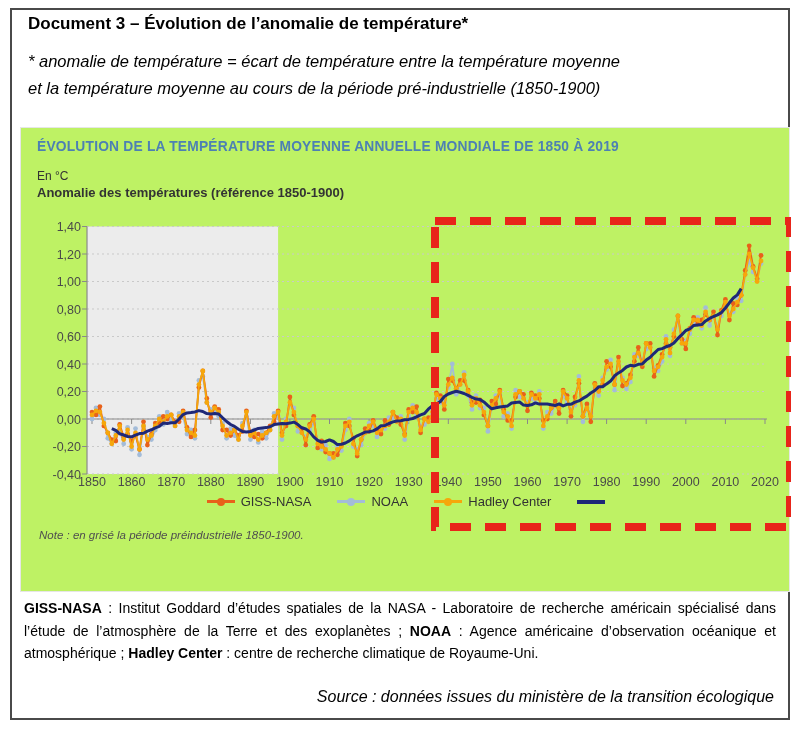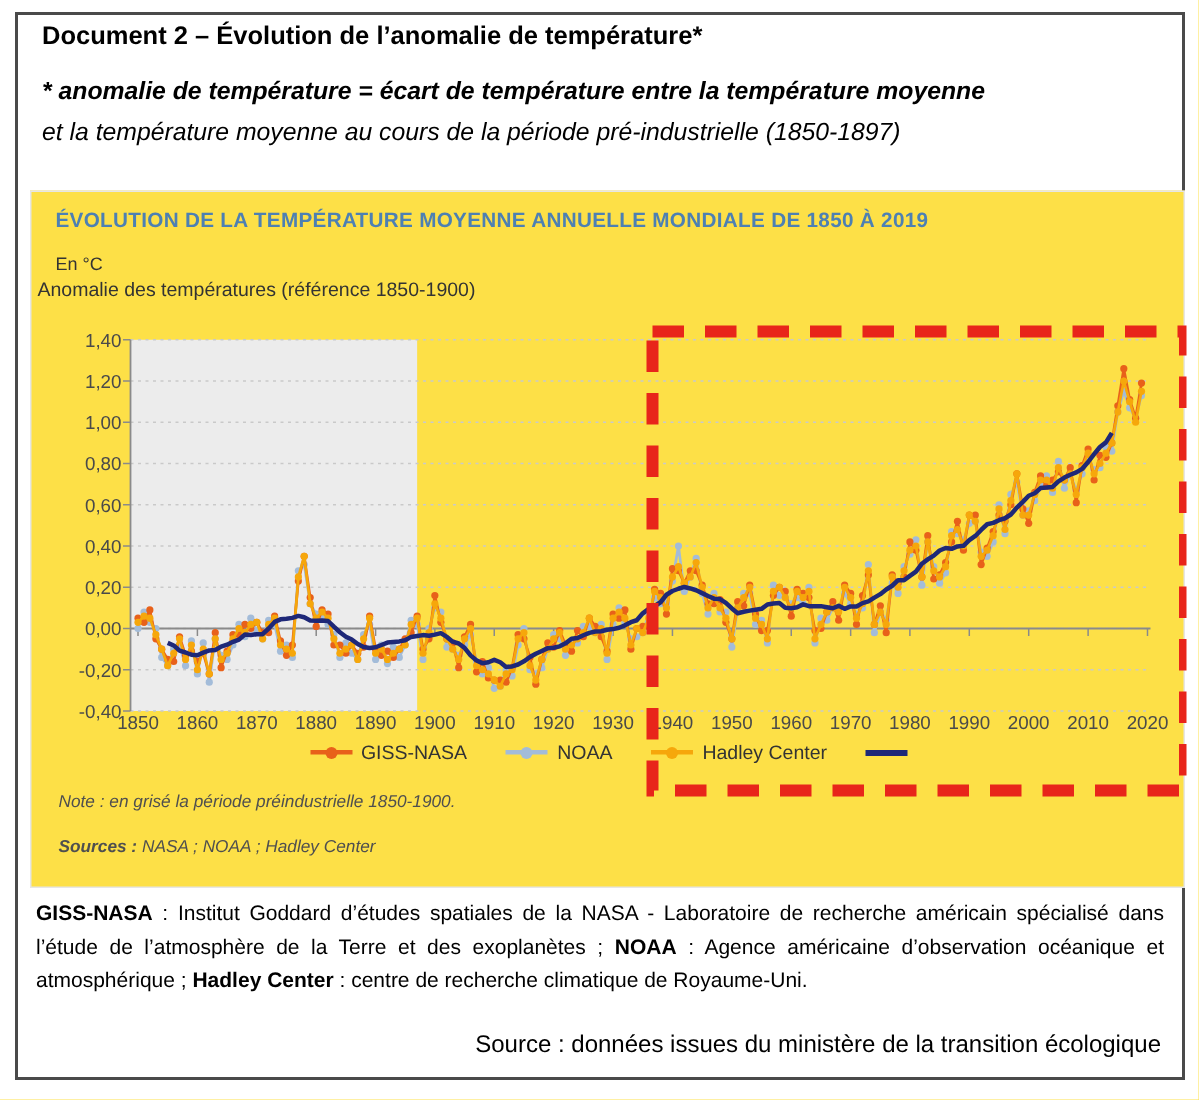--- a/index.html
+++ b/index.html
@@ -10,32 +10,32 @@
   .frame{
     position:absolute;left:10px;top:8px;width:780px;height:712px;
     border:2px solid #4a4a4a;box-sizing:border-box;background:#fff;
   }
   .doc-title{
     position:absolute;left:28px;top:14px;font-size:17px;font-weight:700;color:#000;
   }
   .footnote{
     position:absolute;left:28px;width:748px;font-size:16.5px;font-style:italic;color:#000;
   }
-  .footnote.l1{top:52px;font-weight:bold;}
+  .footnote.l1{top:52px;}
   .footnote.l2{top:79px;}
   .chart-block{
     position:absolute;left:20px;top:127px;width:770px;height:465px;
-    border:1px solid #e6e6e6;box-sizing:border-box;background:#fde047;
+    border:1px solid #e6e6e6;box-sizing:border-box;background:#bef264;
   }
   .chart-title{
     position:absolute;left:16px;top:11px;font-size:13.8px;font-weight:700;
     color:#4d80b3;letter-spacing:0.2px;z-index:3;
   }
   .chart-unit{position:absolute;left:16px;top:41px;font-size:12px;color:#333;z-index:3;}
-  .chart-subtitle{position:absolute;left:4px;top:57px;font-size:13px;color:#333;z-index:3;}
+  .chart-subtitle{position:absolute;left:16px;top:57px;font-size:13px;color:#333;z-index:3;font-weight:bold;}
   #chart-svg{position:absolute;left:0;top:0;width:770px;height:465px;z-index:2;pointer-events:none;}
   .legend{
     position:absolute;left:0;top:366px;width:770px;display:flex;justify-content:center;
     align-items:center;gap:26px;z-index:1;font-size:13px;color:#333;
   }
   .legend-item{display:flex;align-items:center;gap:6px;}
   .lm{position:relative;width:28px;height:9px;flex:0 0 auto;}
   .lm-line{position:absolute;left:0;right:0;top:3px;height:3px;}
   .lm-dot{position:absolute;left:10px;top:0.5px;width:8px;height:8px;border-radius:50%;}
   .chart-note{
@@ -44,31 +44,31 @@
   .chart-sources{
     position:absolute;left:18px;top:431px;font-size:11.5px;font-style:italic;color:#4f4f4f;z-index:3;
   }
   .chart-sources .b{font-weight:700;}
   .glossary{
     position:absolute;left:24px;top:597px;width:752px;font-size:14px;line-height:22.5px;
     text-align:justify;color:#000;
   }
   .glossary .b{font-weight:700;}
   .source-line{
-    position:absolute;right:25px;top:688px;font-size:16px;color:#000;
+    position:absolute;right:25px;top:688px;font-size:16px;font-style:italic;color:#000;
   }
 </style>
 </head>
 <body>
 
 <div class="frame"></div>
 
-<div class="doc-title">Document 2 – Évolution de l’anomalie de température*</div>
+<div class="doc-title">Document 3 – Évolution de l’anomalie de température*</div>
 <div class="footnote l1">* anomalie de température = écart de température entre la température moyenne</div>
-<div class="footnote l2">et la température moyenne au cours de la période pré-industrielle (1850-1897)</div>
+<div class="footnote l2">et la température moyenne au cours de la période pré-industrielle (1850-1900)</div>
 
 <div class="chart-block">
   <div class="chart-title">ÉVOLUTION DE LA TEMPÉRATURE MOYENNE ANNUELLE MONDIALE DE 1850 À 2019</div>
   <div class="chart-unit">En °C</div>
   <div class="chart-subtitle">Anomalie des températures (référence 1850-1900)</div>
 
   <svg id="chart-svg" viewBox="0 0 770 465">
       <rect x="66" y="98.5" width="191.1" height="247.5" fill="#ececec"></rect>
       <line x1="66" y1="98.5" x2="746" y2="98.5" stroke="#c9c9c9" stroke-width="1" stroke-dasharray="2 3"></line>
       <text x="60" y="103.0" text-anchor="end" font-size="12.5" fill="#4a4a4a" font-family="Liberation Sans, sans-serif">1,40</text>
@@ -678,18 +678,17 @@
       <span>Hadley Center</span>
     </div>
     <div class="legend-item">
       <span class="lm">
           <span class="lm-line" style="height: 3.5px; background: rgb(30, 40, 120);"></span>
         </span>
     </div>
   </div>
 
   <div class="chart-note">Note : en grisé la période préindustrielle 1850-1900.</div>
-  <div class="chart-sources"><span class="b">Sources :</span><span> NASA ; NOAA ; Hadley Center</span></div>
 </div>
 
 <div class="glossary"><span class="b">GISS-NASA</span><span> : Institut Goddard d’études spatiales de la NASA - Laboratoire de recherche américain spécialisé dans l’étude de l’atmosphère de la Terre et des exoplanètes ; </span><span class="b">NOAA</span><span> : Agence américaine d’observation océanique et atmosphérique ; </span><span class="b">Hadley Center</span><span> : centre de recherche climatique de Royaume-Uni.</span></div>
 
 <div class="source-line">Source : données issues du ministère de la transition écologique</div>
 
 </body></html>

